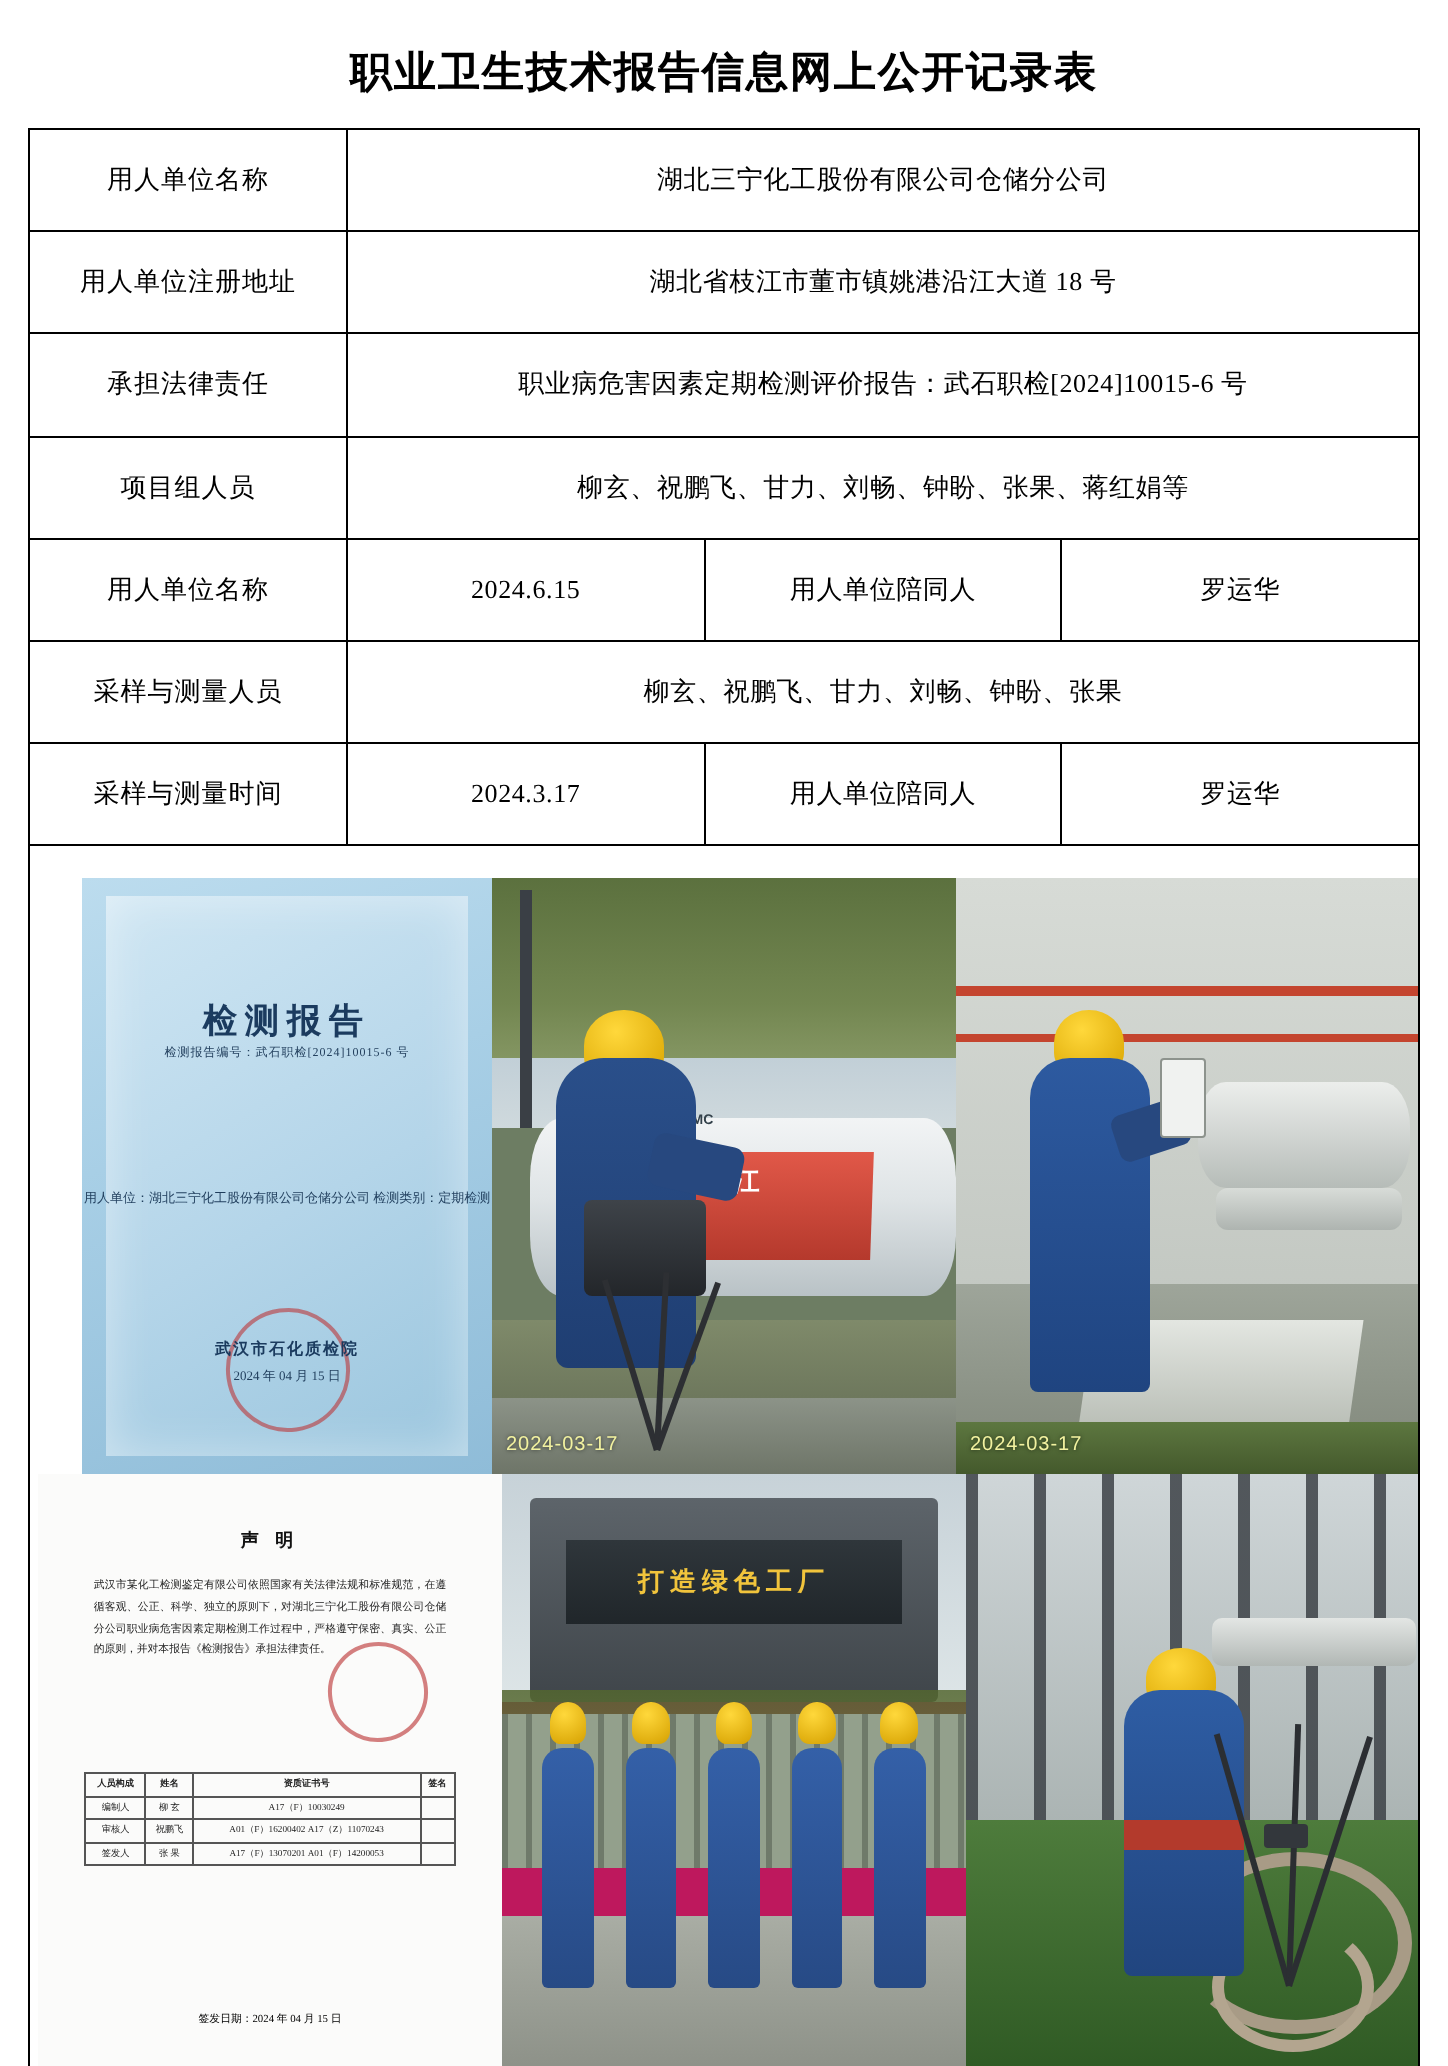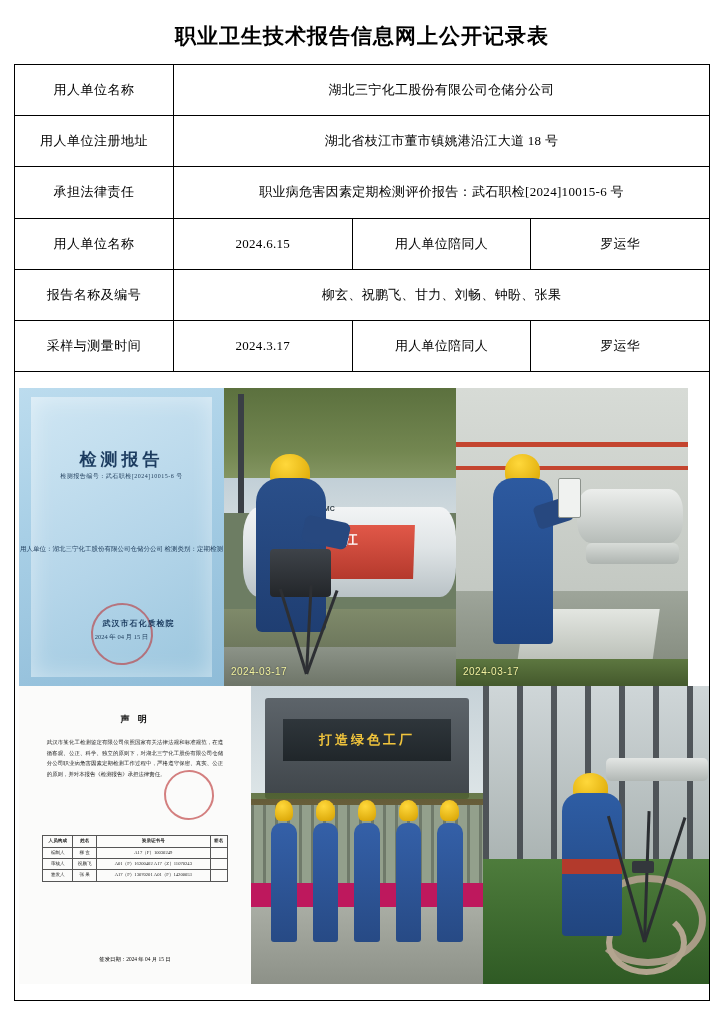--- a/index.html
+++ b/index.html
@@ -102,21 +102,21 @@
   }
   .p1 .t-sub {
     position: absolute; top: 28%; left: 0; width: 100%;
     text-align: center; font-size: 6px; color: #24415f; letter-spacing: 0.5px;
   }
   .p1 .t-mid {
     position: absolute; top: 52%; left: 0; width: 100%;
     text-align: center; font-size: 6.5px; color: #1f3d5c; line-height: 1.9;
   }
   .p1 .t-org {
-    position: absolute; top: 77%; left: 17px; width: 100%;
+    position: absolute; top: 77%; left: 0; width: 100%;
     text-align: center; font-size: 8px; color: #1b3b5f; font-weight: bold; letter-spacing: 1px;
   }
   .p1 .t-date {
     position: absolute; top: 82%; left: 0; width: 100%;
     text-align: center; font-size: 6.5px; color: #1f3d5c;
   }
   .p1 .stamp {
     position: absolute; top: 72%; left: 50%;
     transform: translateX(-50%) rotate(-8deg);
     width: 58px; height: 58px; border: 2px solid rgba(190,40,40,0.55);
@@ -280,42 +280,46 @@
       </tr>
       <tr>
         <td class="label">用人单位注册地址</td>
         <td class="value" colspan="3">湖北省枝江市董市镇姚港沿江大道 18 号</td>
       </tr>
       <tr>
         <td class="label">承担法律责任</td>
         <td class="value" colspan="3">职业病危害因素定期检测评价报告：武石职检[2024]10015-6 号</td>
       </tr>
       <tr>
+        <td class="label">项目组人员</td>
+        <td class="value" colspan="3">柳玄、祝鹏飞、甘力、刘畅、钟盼、张果、蒋红娟等</td>
+      </tr>
+      <tr>
         <td class="label">用人单位名称</td>
         <td class="value" style="width:170px">2024.6.15</td>
         <td class="value" style="width:190px">用人单位陪同人</td>
         <td class="value">罗运华</td>
       </tr>
       <tr>
-        <td class="label">报告名称及编号</td>
+        <td class="label">采样与测量人员</td>
         <td class="value" colspan="3">柳玄、祝鹏飞、甘力、刘畅、钟盼、张果</td>
       </tr>
       <tr>
         <td class="label">采样与测量时间</td>
         <td class="value">2024.3.17</td>
         <td class="value">用人单位陪同人</td>
         <td class="value">罗运华</td>
       </tr>
       <tr>
         <td class="photo-cell" colspan="4">
           <div class="photo-grid-wrap">
 
             <div class="photo-row">
 
-              <div class="photo-box" style="width:205px;height:298px;">
+              <div class="photo-box" style="width:205px;height:298px;margin-left:22px;">
                 <div class="p1">
                   <div class="sheet"></div>
                   <div class="t-main">检测报告</div>
                   <div class="t-sub">检测报告编号：武石职检[2024]10015-6 号</div>
                   <div class="t-mid">用人单位：湖北三宁化工股份有限公司仓储分公司
 检测类别：定期检测</div>
                   <div class="stamp"></div>
                   <div class="t-org">武汉市石化质检院</div>
                   <div class="t-date">2024 年 04 月 15 日</div>
                 </div>

